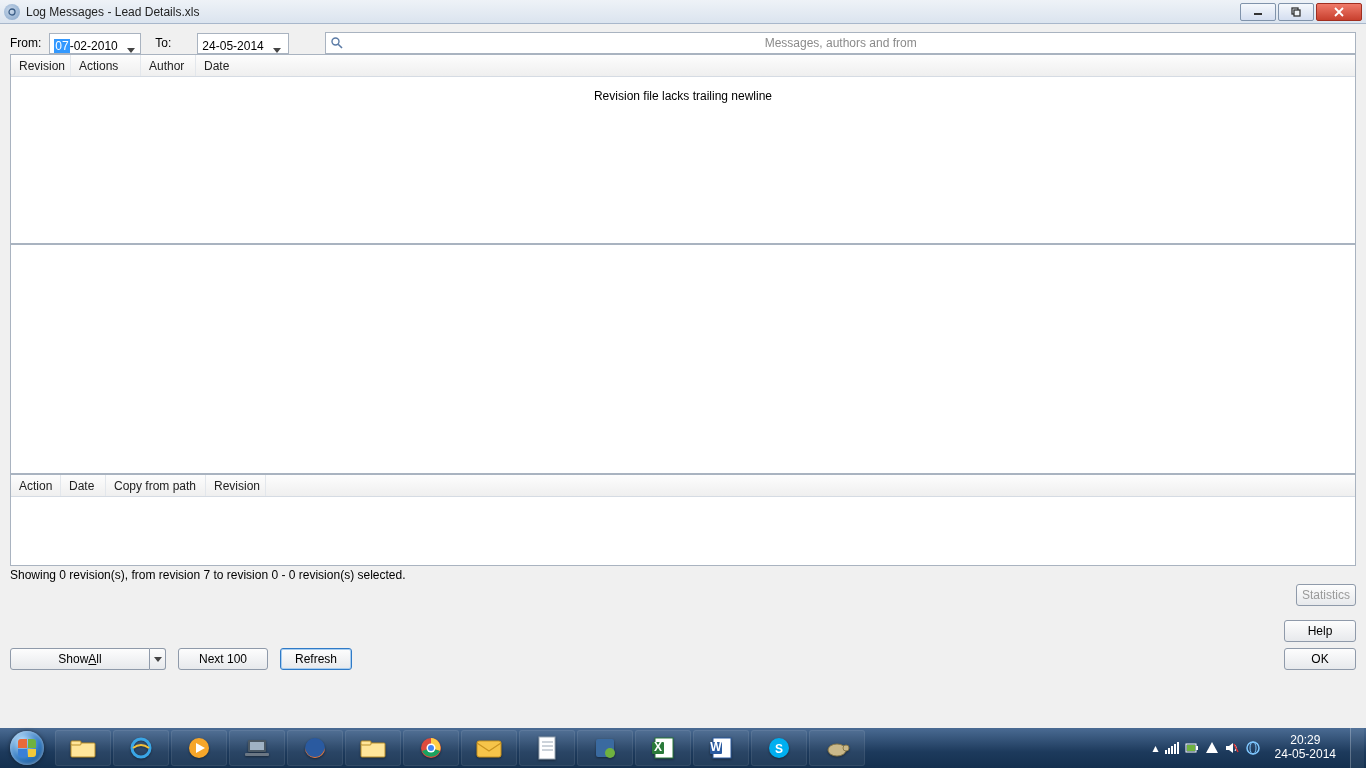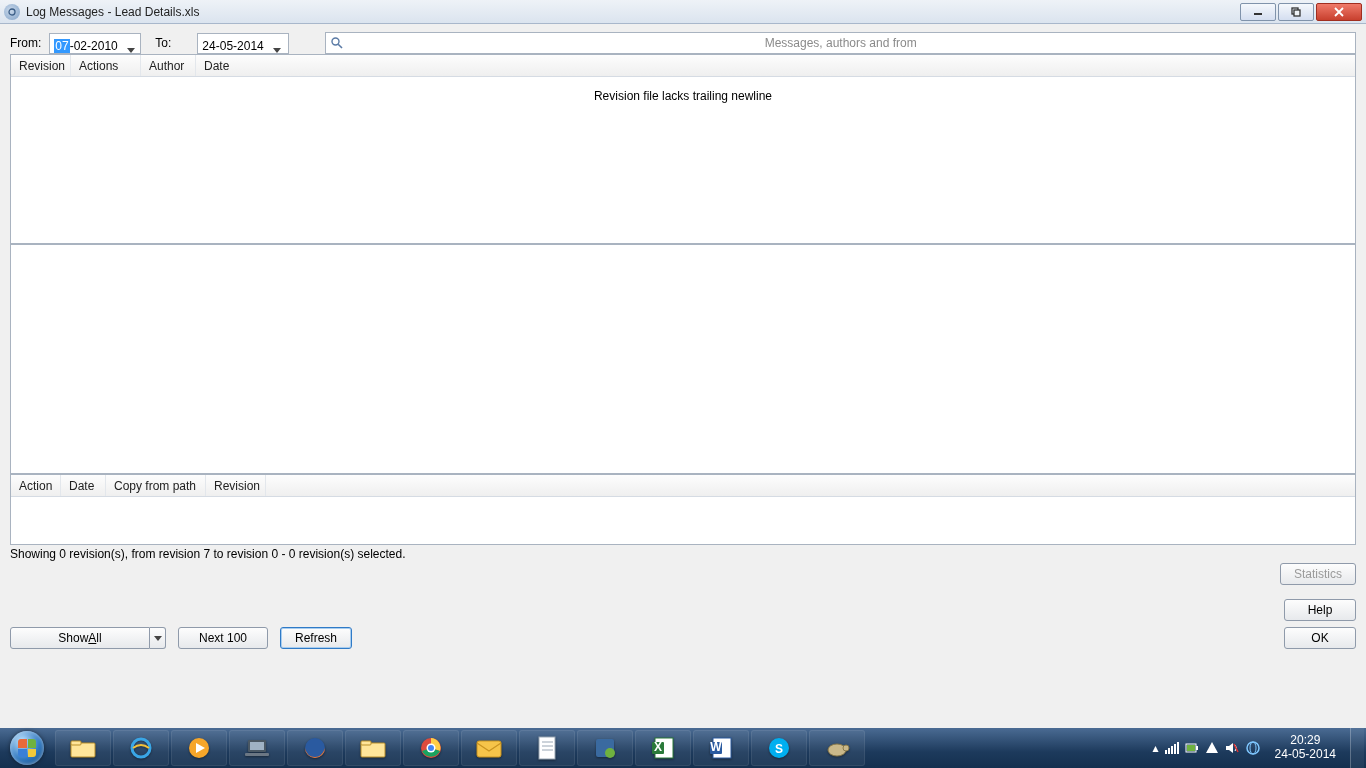--- a/index.html
+++ b/index.html
@@ -139,35 +139,35 @@
         <div class="hcell" style="width:60px">Revision</div>
         <div class="hcell" style="width:70px">Actions</div>
         <div class="hcell" style="width:55px">Author</div>
         <div class="hcell" style="width:45px">Date</div>
       </div>
       <div class="msgarea">Revision file lacks trailing newline</div>
     </div>
 
     <div class="panel" style="height:230px"></div>
 
-    <div class="panel" style="height:71px;display:flex;flex-direction:column">
+    <div class="panel" style="height:92px;display:flex;flex-direction:column">
       <div class="headers">
         <div class="hcell" style="width:50px">Action</div>
         <div class="hcell" style="width:45px">Date</div>
         <div class="hcell" style="width:100px">Copy from path</div>
         <div class="hcell" style="width:60px">Revision</div>
         <div class="hcell"></div>
       </div>
     </div>
 
     <div class="statusline">Showing 0 revision(s), from revision 7 to revision 0 - 0 revision(s) selected.</div>
 
     <div class="options-row">
       <div class="bottom-right-col">
-        <div class="btn disabled" style="width:76px">Statistics</div>
+        <div class="btn disabled" style="width:60px">Statistics</div>
         <div class="btn" style="width:72px">Help</div>
       </div>
     </div>
 
     <div class="action-row">
       <div class="splitbtn">
         <div class="btn" style="width:140px">
             <span>Show </span>
             <u>A</u>
             <span>ll</span>

